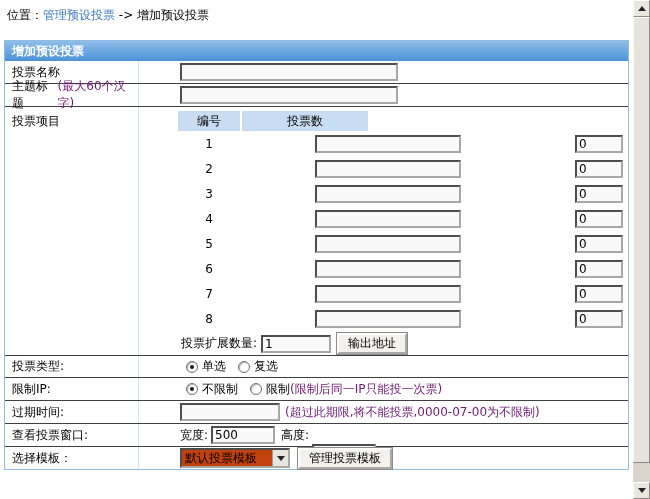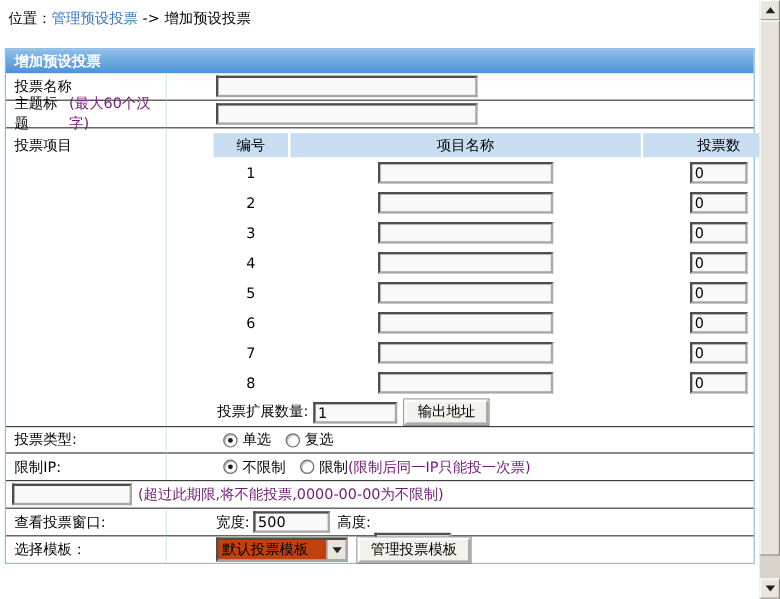--- a/index.html
+++ b/index.html
@@ -104,21 +104,20 @@
     </div>
 
     <div class="row row-items">
       <div class="label-col">
           <span>投票项目</span>
         </div>
       <div class="content-col">
         <div class="subtable">
           <div class="sub-header">
             <div class="sh c-no">编号</div>
-            <div class="sh c-name">项目名称</div>
             <div class="sh c-count">投票数</div>
           </div>
           <div class="sub-row">
             <div class="c-no">1</div>
             <div class="c-name">
                 <input class="tinput name-input" value="" style="">
               </div>
             <div class="c-count">
                 <input class="tinput count-input" value="0" style="">
               </div>
@@ -214,23 +213,26 @@
       <div class="content-col">
         <span class="radio checked"></span>
         <span class="rlabel">不限制</span>
         <span class="radio"></span>
         <span>限制</span>
         <span class="hint">(限制后同一IP只能投一次票)</span>
       </div>
     </div>
 
     <div class="row r-md">
+      <div class="label-col">
+          <span>过期时间:</span>
+        </div>
       <div class="content-col">
         <input class="tinput expire-input" value="" style="">
-        <span class="hint" style="margin-left:5px;">(超过此期限,将不能投票,0000-00-00为不限制)</span>
+        <span class="hint" style="margin-left:5px;">(超过此期限,将不能投票,0000-07-00为不限制)</span>
       </div>
     </div>
 
     <div class="row r-md">
       <div class="label-col">
           <span>查看投票窗口:</span>
         </div>
       <div class="content-col">
         <span>宽度:</span>
         <input class="tinput dim-input" style="margin: 0px 6px 0px 3px;" value="500">

